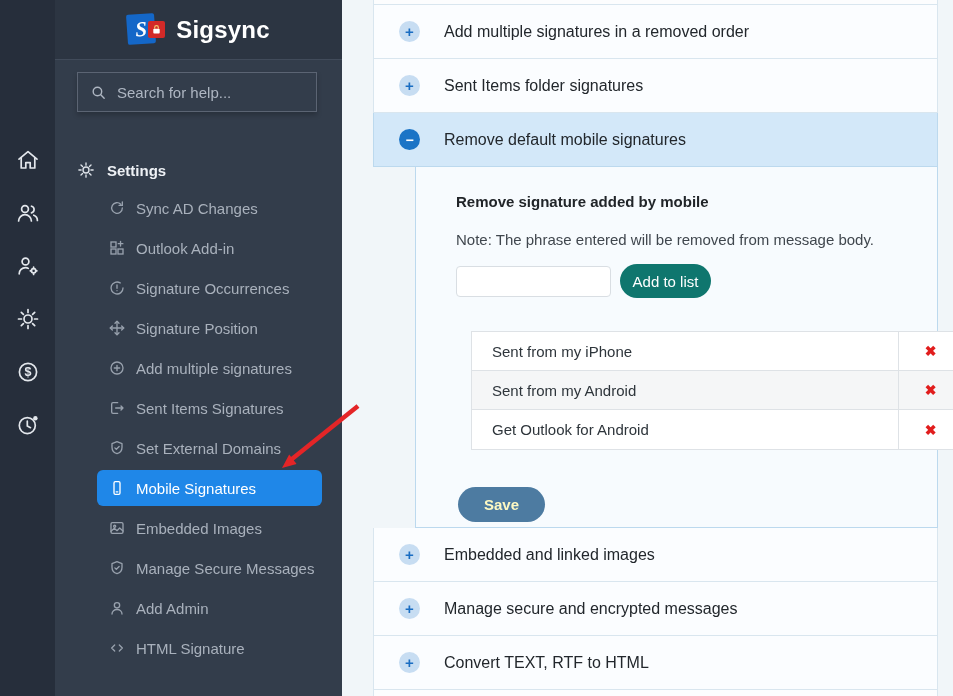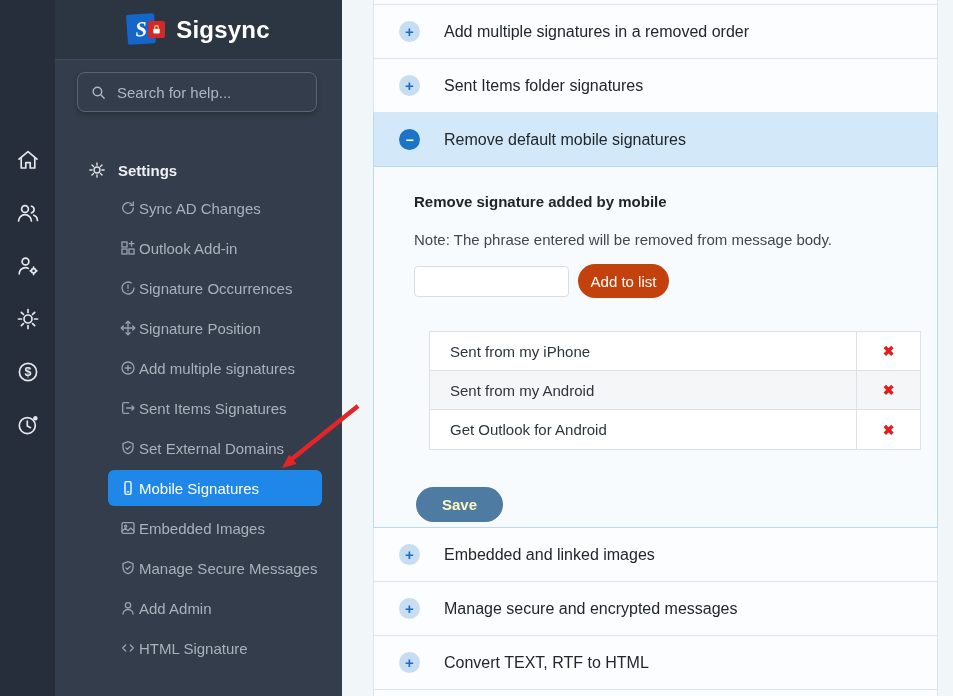--- a/index.html
+++ b/index.html
@@ -20,60 +20,60 @@
   .logo-badge { position:relative; width:40px; height:36px; flex:none; }
   .logo-blue { position:absolute; left:0; top:2px; width:28px; height:30px; background:#1467c8;
                transform:rotate(-4deg); border-radius:2px; display:flex; align-items:center;
                justify-content:center; color:#fff; font-family:"Liberation Serif", serif;
                font-style:italic; font-weight:700; font-size:21px; }
   .logo-red { position:absolute; right:2px; top:9px; width:17px; height:17px; background:#d22a28;
               border-radius:2px; display:flex; align-items:center; justify-content:center; }
   .logo-red svg { width:11px; height:11px; display:block; }
   .logo-text { color:#fff; font-size:24px; font-weight:700; letter-spacing:.2px; }
 
-  .search-box { margin:12px 25px 0 22px; height:40px; border:1px solid #5b6473; border-radius:8px;
+  .search-box { margin:12px 25px 0 22px; height:40px; border:1px solid #5b6473; border-radius:0;
                 display:flex; align-items:center; padding:0 12px; gap:10px;
                 box-shadow:0 3px 5px rgba(0,0,0,.22); }
   .search-box svg { width:17px; height:17px; color:#aeb6c2; flex:none; }
   .search-input { background:transparent; border:none; outline:none; color:#c3cad4;
                   font-size:15px; width:100%; font-family:inherit; }
   .search-input::placeholder { color:#aeb6c2; opacity:1; }
 
-  .menu { margin-top:46px;padding-left:11px; }
+  .menu { margin-top:46px; }
   .settings-row { display:flex; align-items:center; gap:12px; padding-left:22px; height:24px;
                   margin-bottom:8px; color:#eef1f5; font-size:15px; font-weight:700; }
   .settings-row svg { width:18px; height:18px; color:#dfe4ea; flex:none; }
-  .menu-item { display:flex; align-items:center; gap:3px; height:36px; margin:0 20px 4px 42px;
+  .menu-item { display:flex; align-items:center; gap:11px; height:36px; margin:0 20px 4px 42px;
                padding-left:12px; border-radius:6px; color:#a9b1bc; font-size:15px; cursor:pointer; }
   .menu-item svg { width:16px; height:16px; flex:none; color:#98a1ad; }
   .menu-item.active { background:#1f87e8; color:#ffffff; }
   .menu-item.active svg { color:#ffffff; }
 
   
   .main { flex:1; padding-left:31px; background:#f1f6f9; }
   .accordion { width:565px; }
   .acc-sliver { height:5px; background:#fcfdfe; border:1px solid #d9e6ef; border-top:none; }
   .acc-sliver.bottom { height:10px; border-top:none; }
   .acc-item { height:54px; border:1px solid #d9e6ef; border-top:none; background:#fbfdff;
               display:flex; align-items:center; gap:24px; padding-left:25px; cursor:pointer; }
   .acc-item .title { font-size:16px; color:#22272c; }
   .circle { width:21px; height:21px; border-radius:50%; flex:none; display:flex; align-items:center;
             justify-content:center; font-size:15px; font-weight:700; line-height:1; }
   .circle.plus { background:#c7ddf2; color:#1a6dc2; }
   .circle.minus { background:#1b74c6; color:#ffffff; font-size:14px; }
   .acc-item.expanded { background:#d3e8f9; border-color:#bcd9ee; }
 
   .panel { height:361px; border:1px solid #bcd9ee; border-top:none; background:#f7fbfe;
-           padding:26px 0 0 40px; }
+           padding:26px 0 0 40px;margin-left:42px; }
   .panel-heading { font-size:15px; font-weight:700; color:#212529; }
   .panel-note { margin-top:21px; font-size:15px; color:#40474e; }
   .add-row { margin-top:16px; display:flex; align-items:center; gap:9px; }
   .phrase-input { width:155px; height:31px; border:1px solid #d9dee3; border-radius:4px;
                   background:#fff; padding:0 8px; font-size:14px; font-family:inherit; outline:none; }
-  .btn-add { width:91px; height:34px; border:none; border-radius:17px; background:#c2410c;
+  .btn-add { width:91px; height:34px; border:none; border-radius:17px; background:#0f766e;
              color:#fff; font-size:15px; font-family:inherit; cursor:pointer; }
   .phrase-table { margin:33px 0 0 15px; width:492px; border:1px solid #dee2e6; background:#fff; }
   .p-row { display:flex; height:39px; border-bottom:1px solid #dee2e6; background:#fff; }
   .p-row:last-child { border-bottom:none; }
   .p-row.alt { background:#f5f6f7; }
   .p-cell { flex:1; display:flex; align-items:center; padding-left:20px; font-size:15px; color:#2e353b; }
   .p-del { width:64px; border-left:1px solid #dee2e6; display:flex; align-items:center;
            justify-content:center; color:#e11d1d; font-size:14px; font-weight:700; cursor:pointer; }
   .btn-save { margin:37px 0 0 2px; width:87px; height:35px; border:none; border-radius:17.5px;
               background:#4d7ba1; color:#fef9c3; font-size:15px; font-weight:700;

